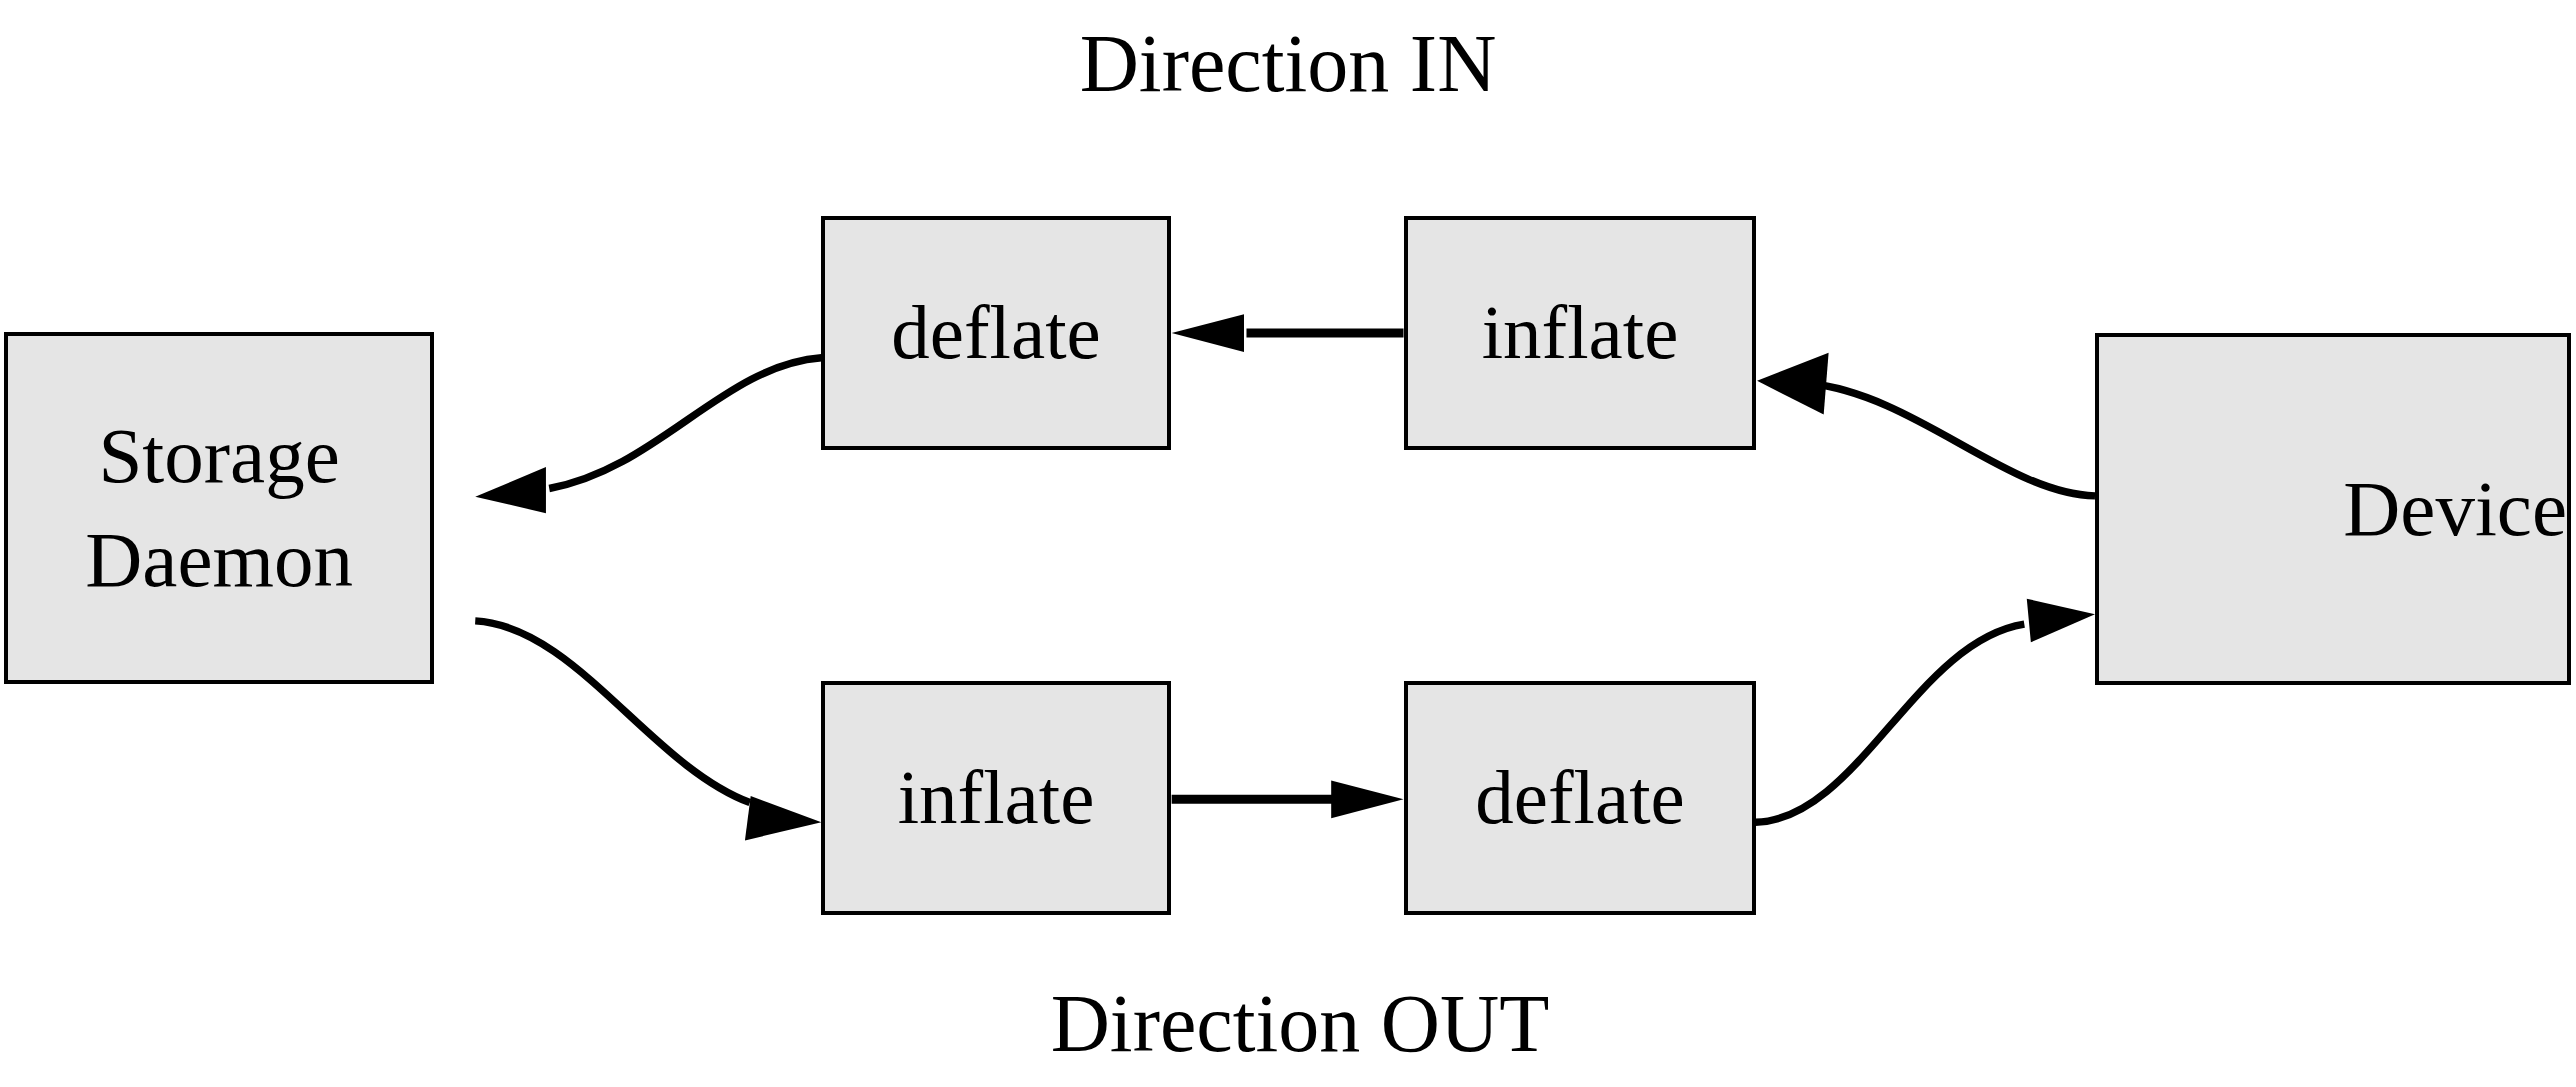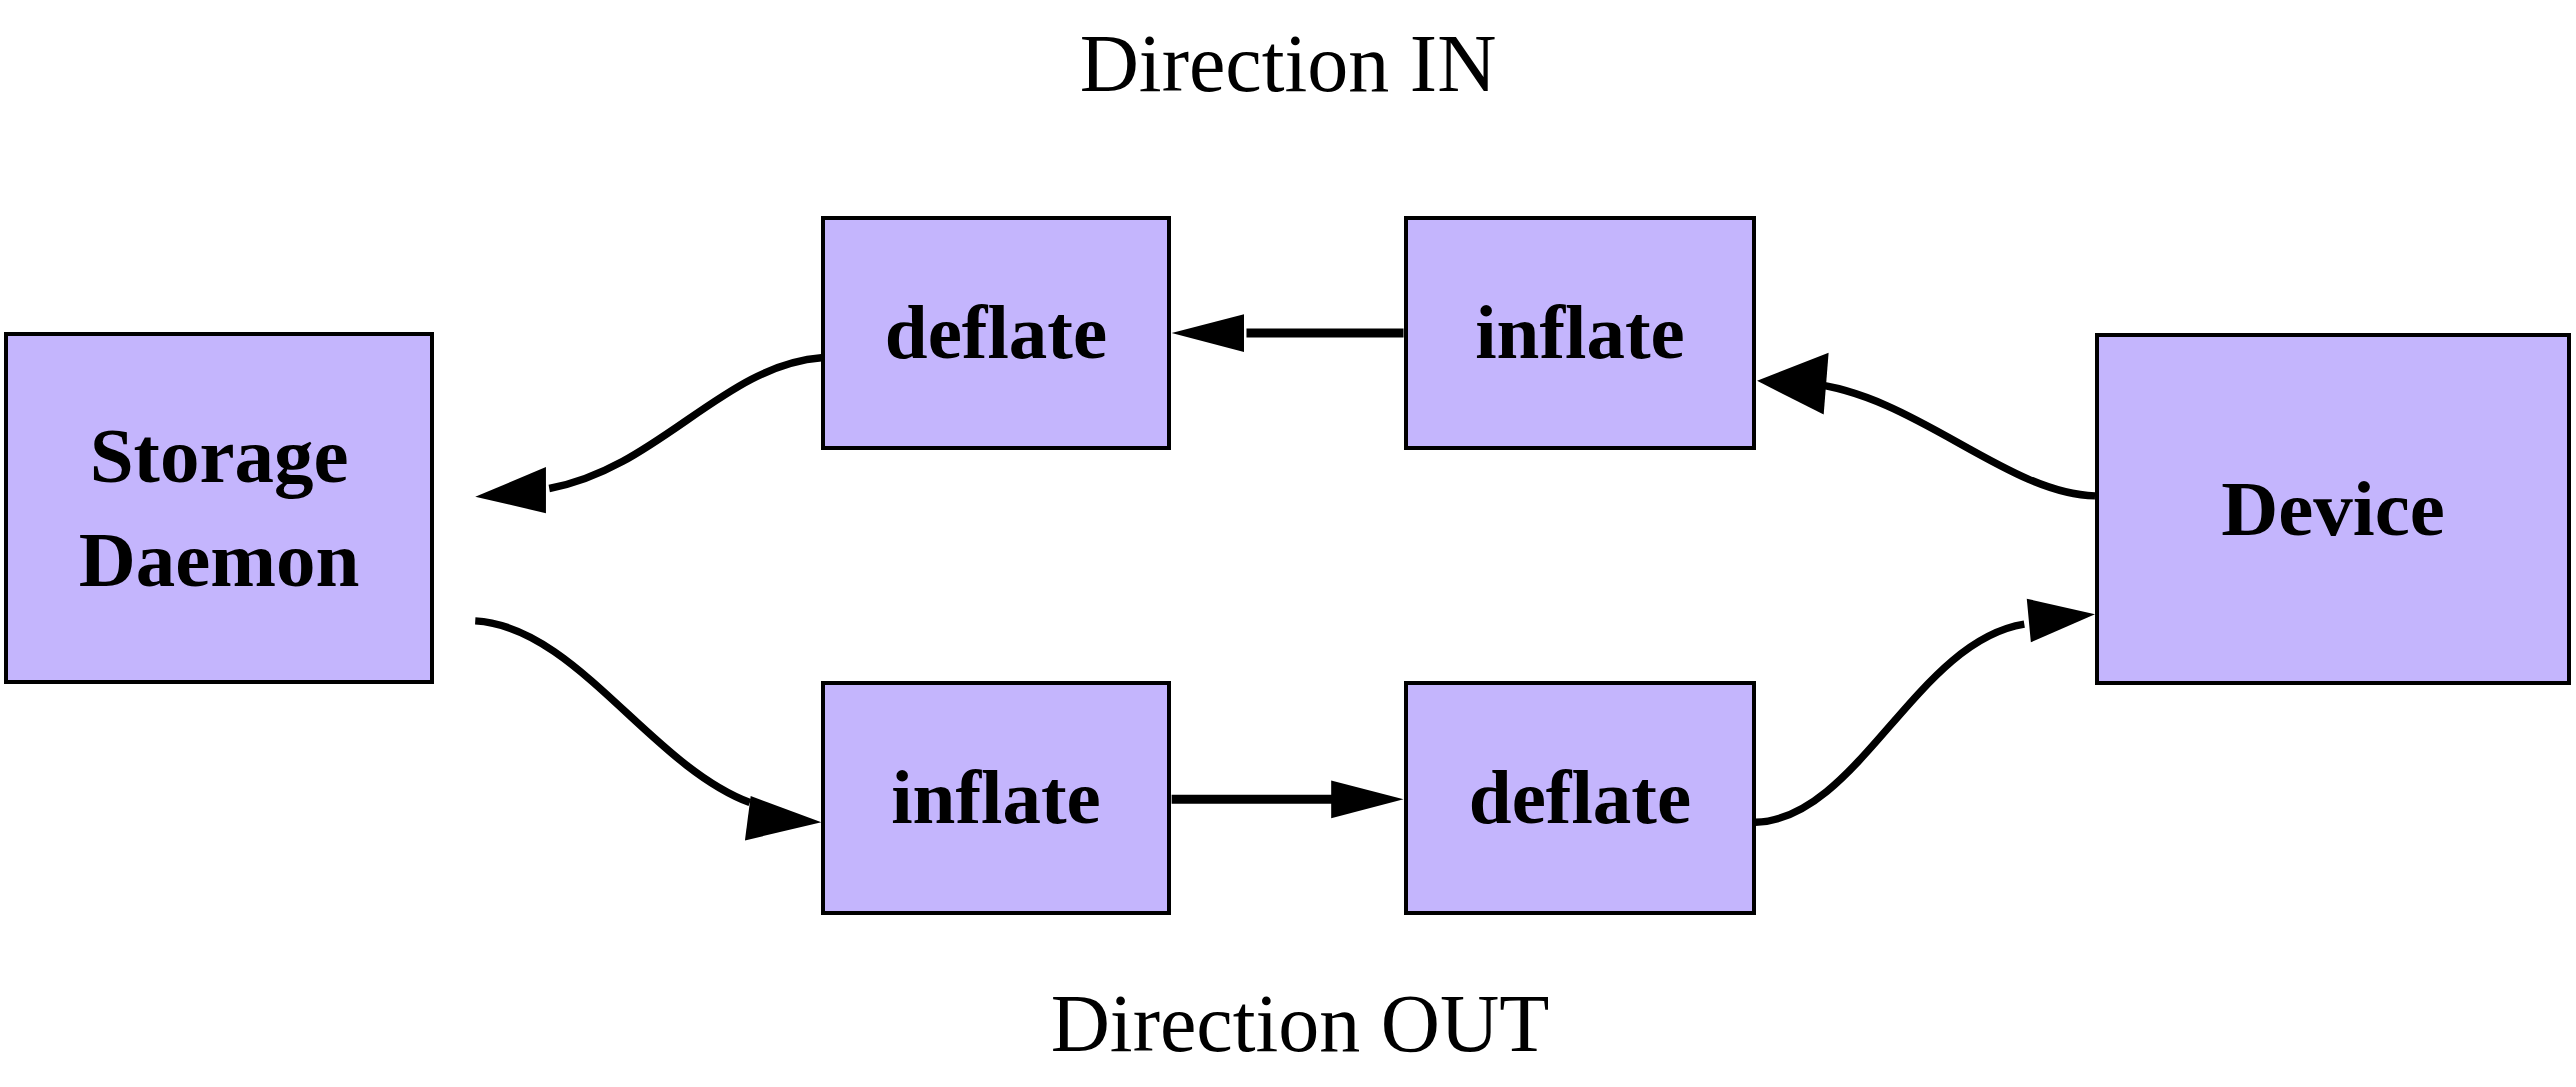--- a/index.html
+++ b/index.html
@@ -23,28 +23,27 @@
     position: absolute;
     left: 0;
     top: 0;
     width: 2576px;
     height: 1088px;
   }
   .node-box {
     position: absolute;
     box-sizing: border-box;
     border: 4.1px solid #000000;
-    background: #c4b5fd;
+    background: #e5e5e5;
     display: flex;
     flex-direction: column;
     align-items: center;
     justify-content: center;
     text-align: center;
     line-height: 1.32;
-    font-weight: bold;
   }
   .node-label {
     display: block;
     white-space: nowrap;
   }
   
   #node-storage-daemon {
     left: 4.1px;  top: 332px;  width: 430px;  height: 352px;
     font-size: 79px;
   }
@@ -52,20 +51,21 @@
     left: 821px; top: 216px; width: 350px; height: 234px;
     font-size: 77px;
   }
   #node-inflate-in {
     left: 1404px; top: 216px; width: 352px; height: 234px;
     font-size: 77px;
   }
   #node-device {
     left: 2095px; top: 333px; width: 476px; height: 352px;
     font-size: 79px;
+    align-items: flex-end;
   }
   #node-inflate-out {
     left: 821px; top: 681px; width: 350px; height: 234px;
     font-size: 77px;
   }
   #node-deflate-out {
     left: 1404px; top: 681px; width: 352px; height: 234px;
     font-size: 77px;
   }
   

